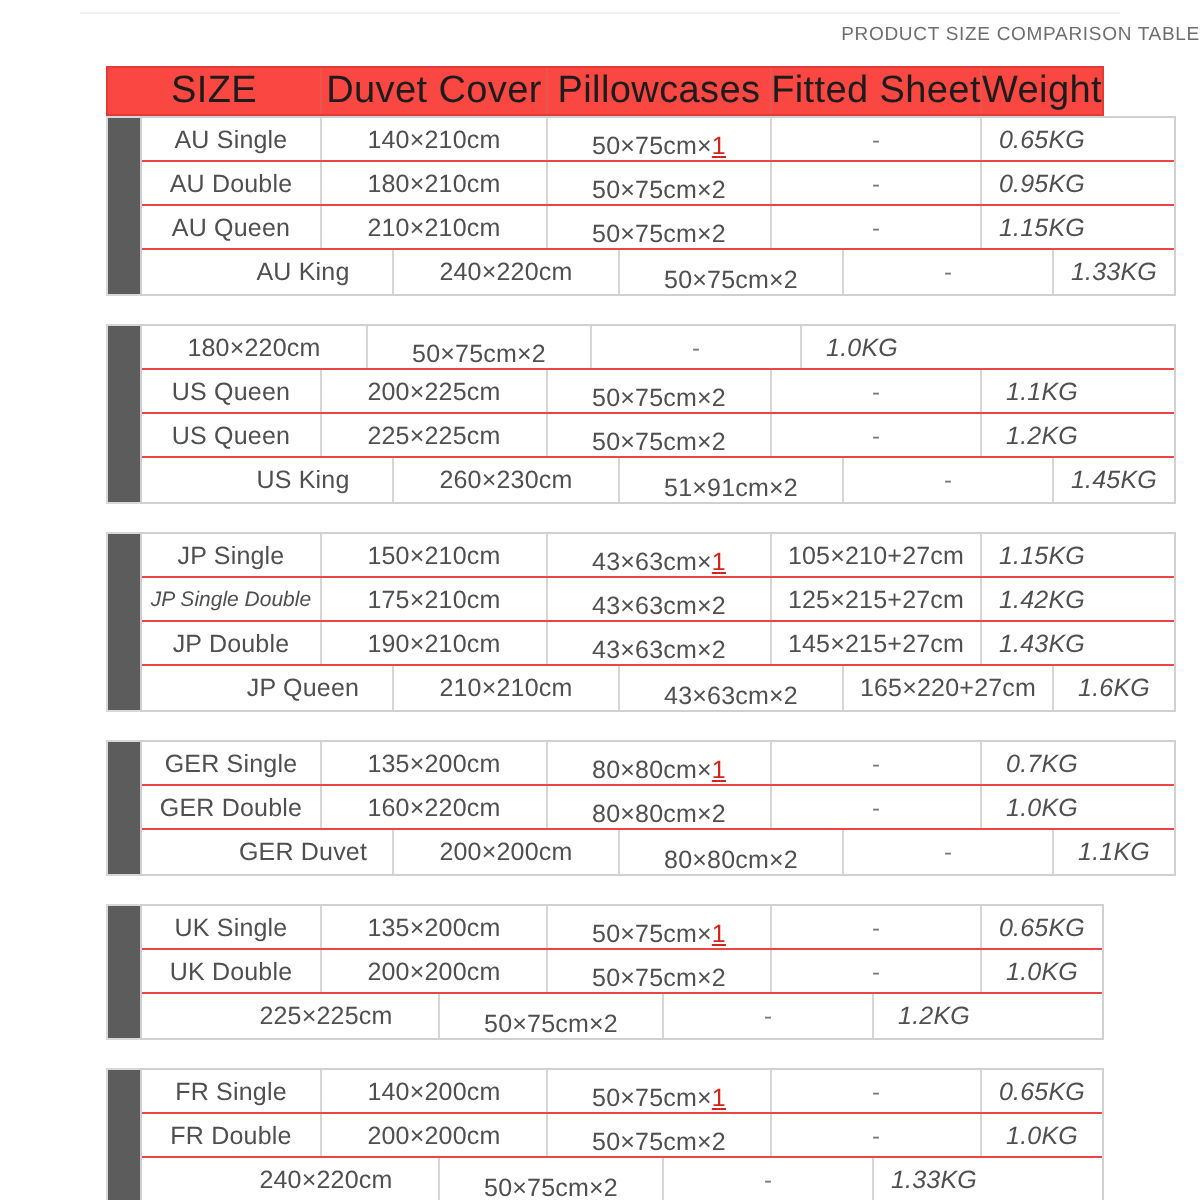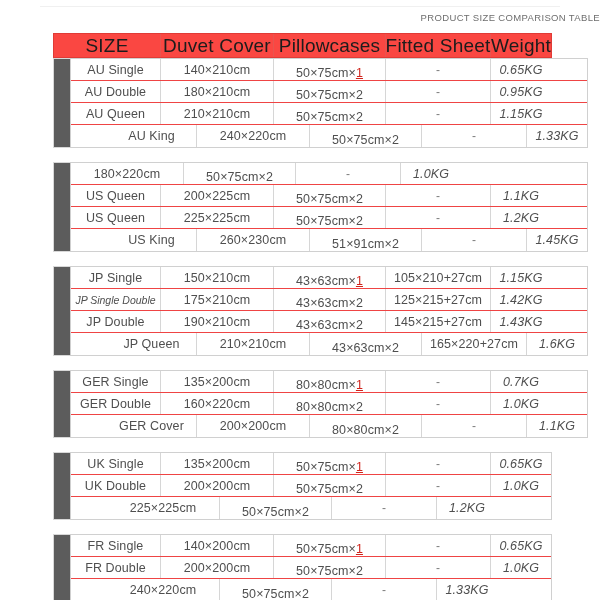--- a/index.html
+++ b/index.html
@@ -315,21 +315,21 @@
               <div class="cell size">GER Double</div>
               <div class="cell duvet">160×220cm</div>
               <div class="cell pillow">
                 <span>80×80cm×</span>
                 <span>2</span>
               </div>
               <div class="cell fitted dash">-</div>
               <div class="cell weight">1.0KG</div>
             </div>
             <div class="row">
-              <div class="cell size">GER Cover</div>
+              <div class="cell size">GER Duvet</div>
               <div class="cell duvet">200×200cm</div>
               <div class="cell pillow">
                 <span>80×80cm×</span>
                 <span>2</span>
               </div>
               <div class="cell fitted dash">-</div>
               <div class="cell weight">1.1KG</div>
             </div>
           </div>
         </div>

